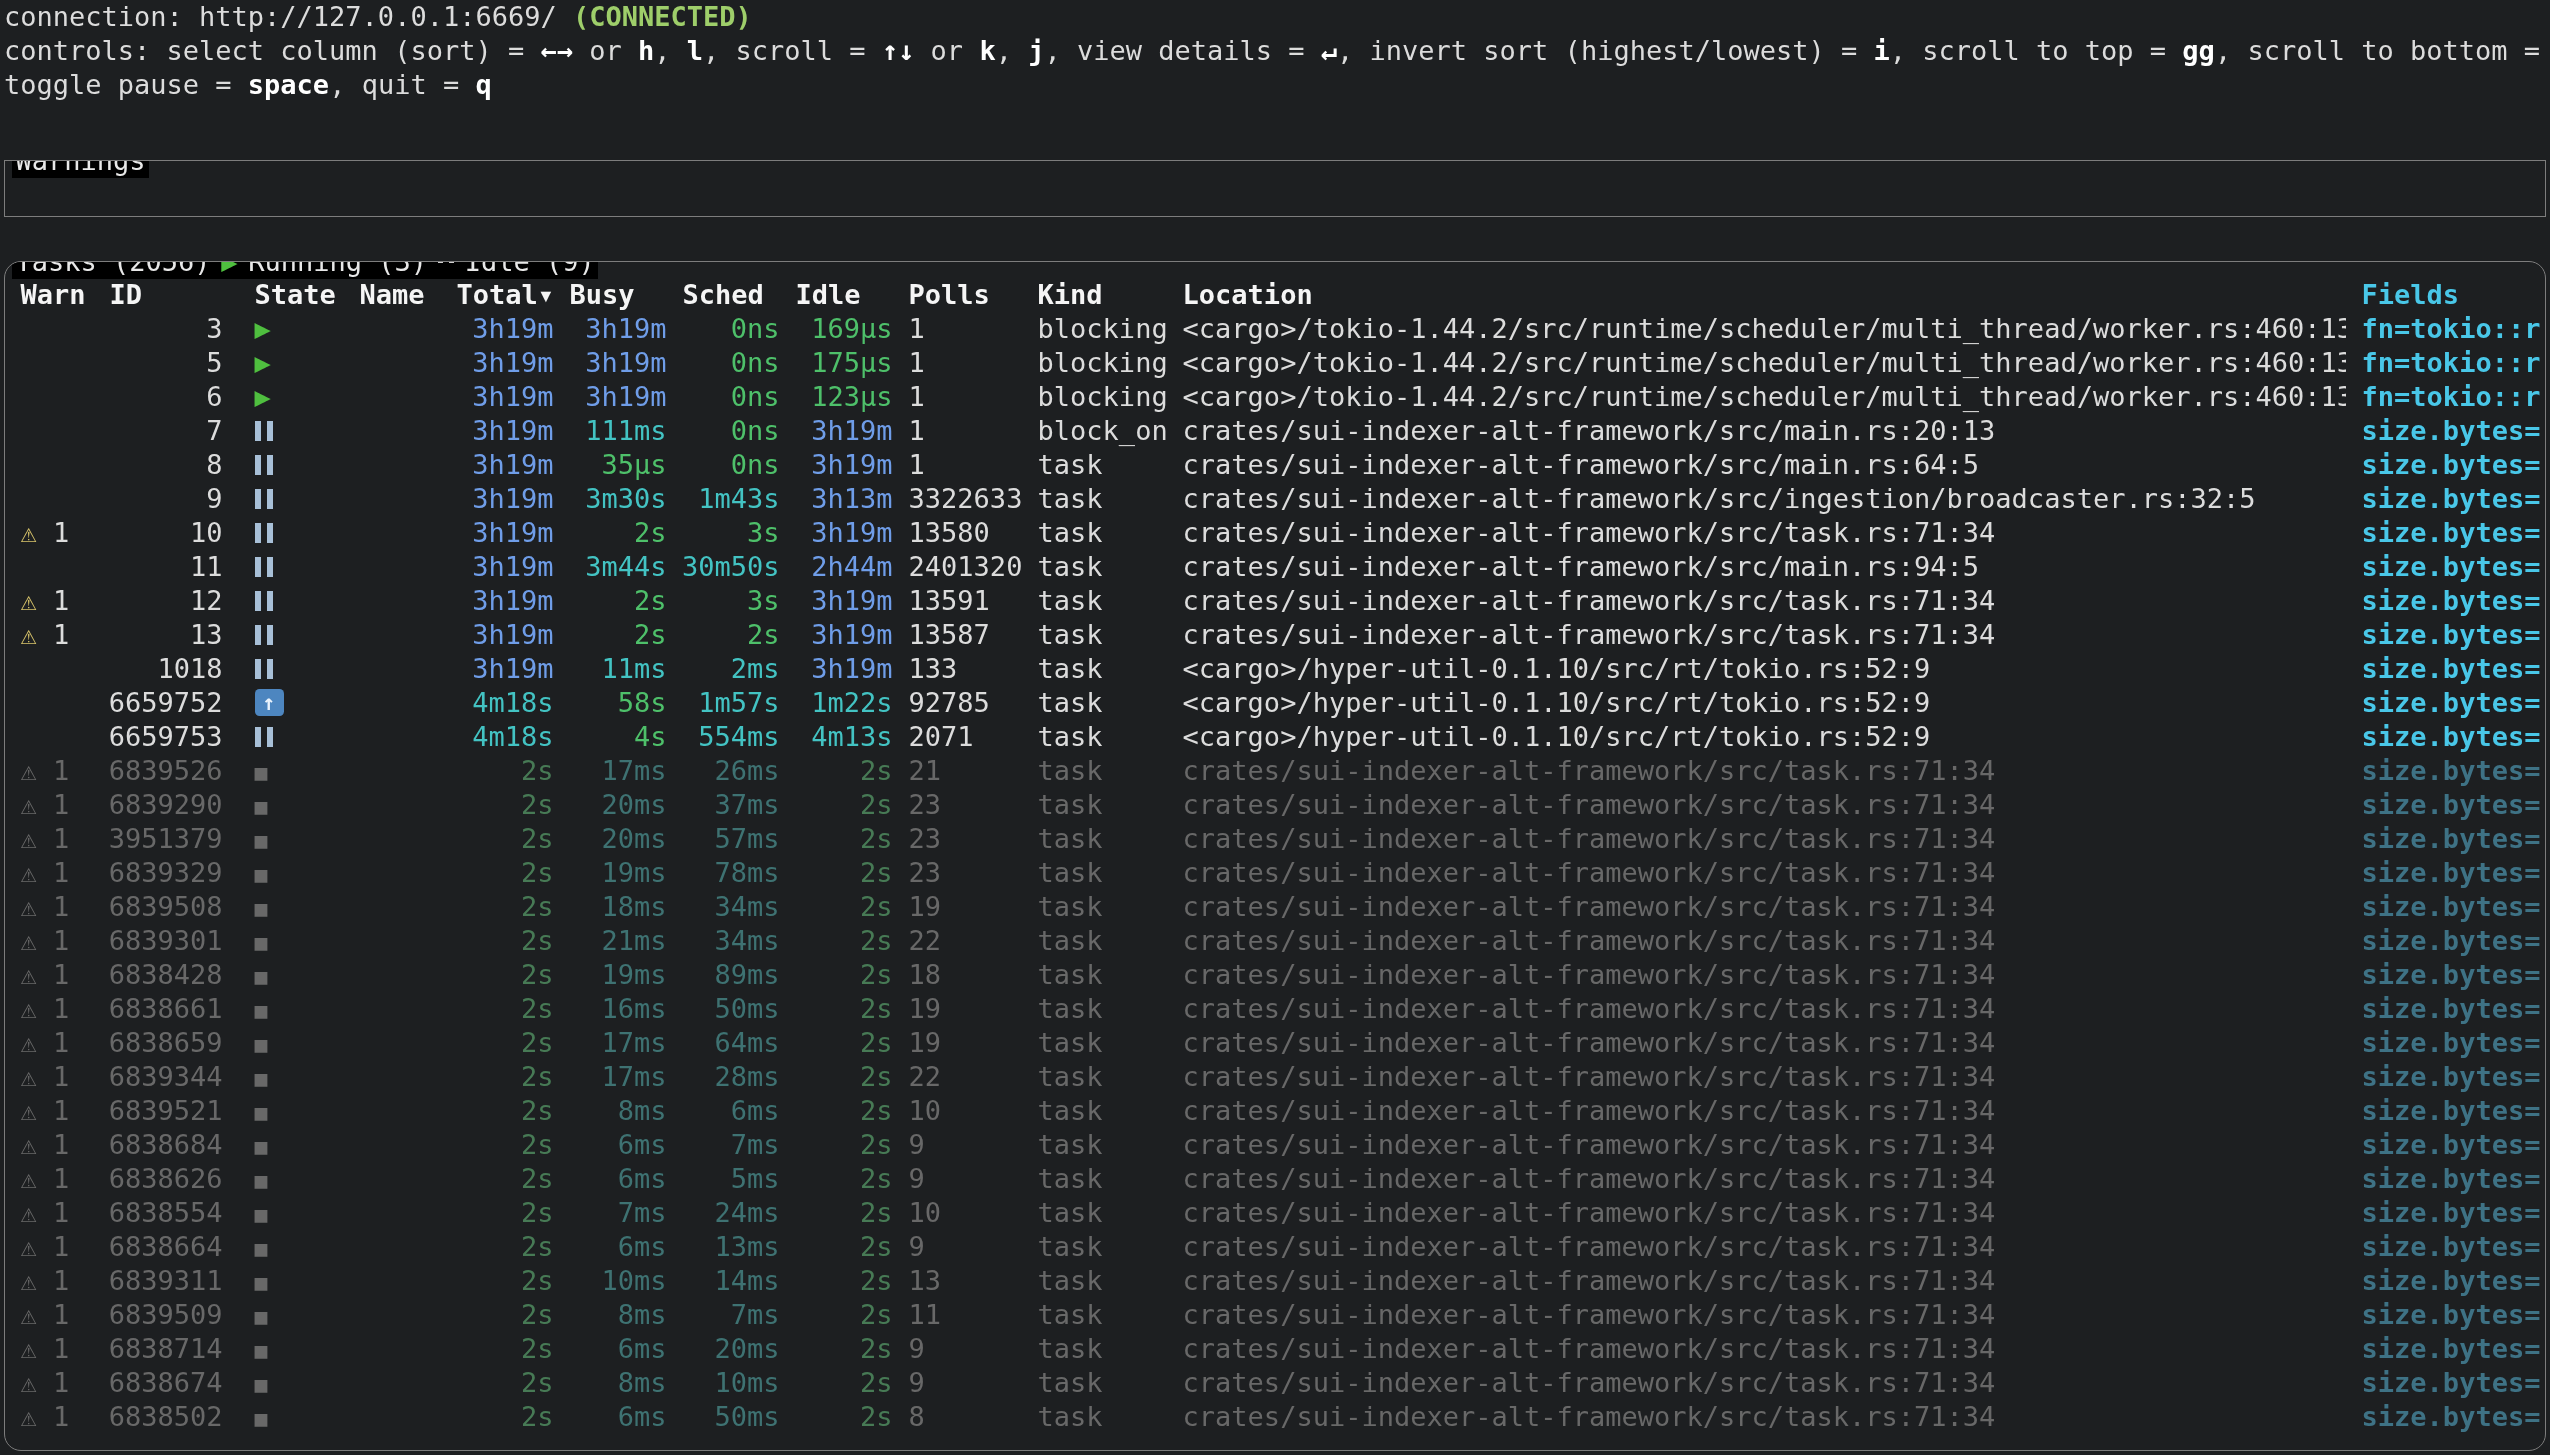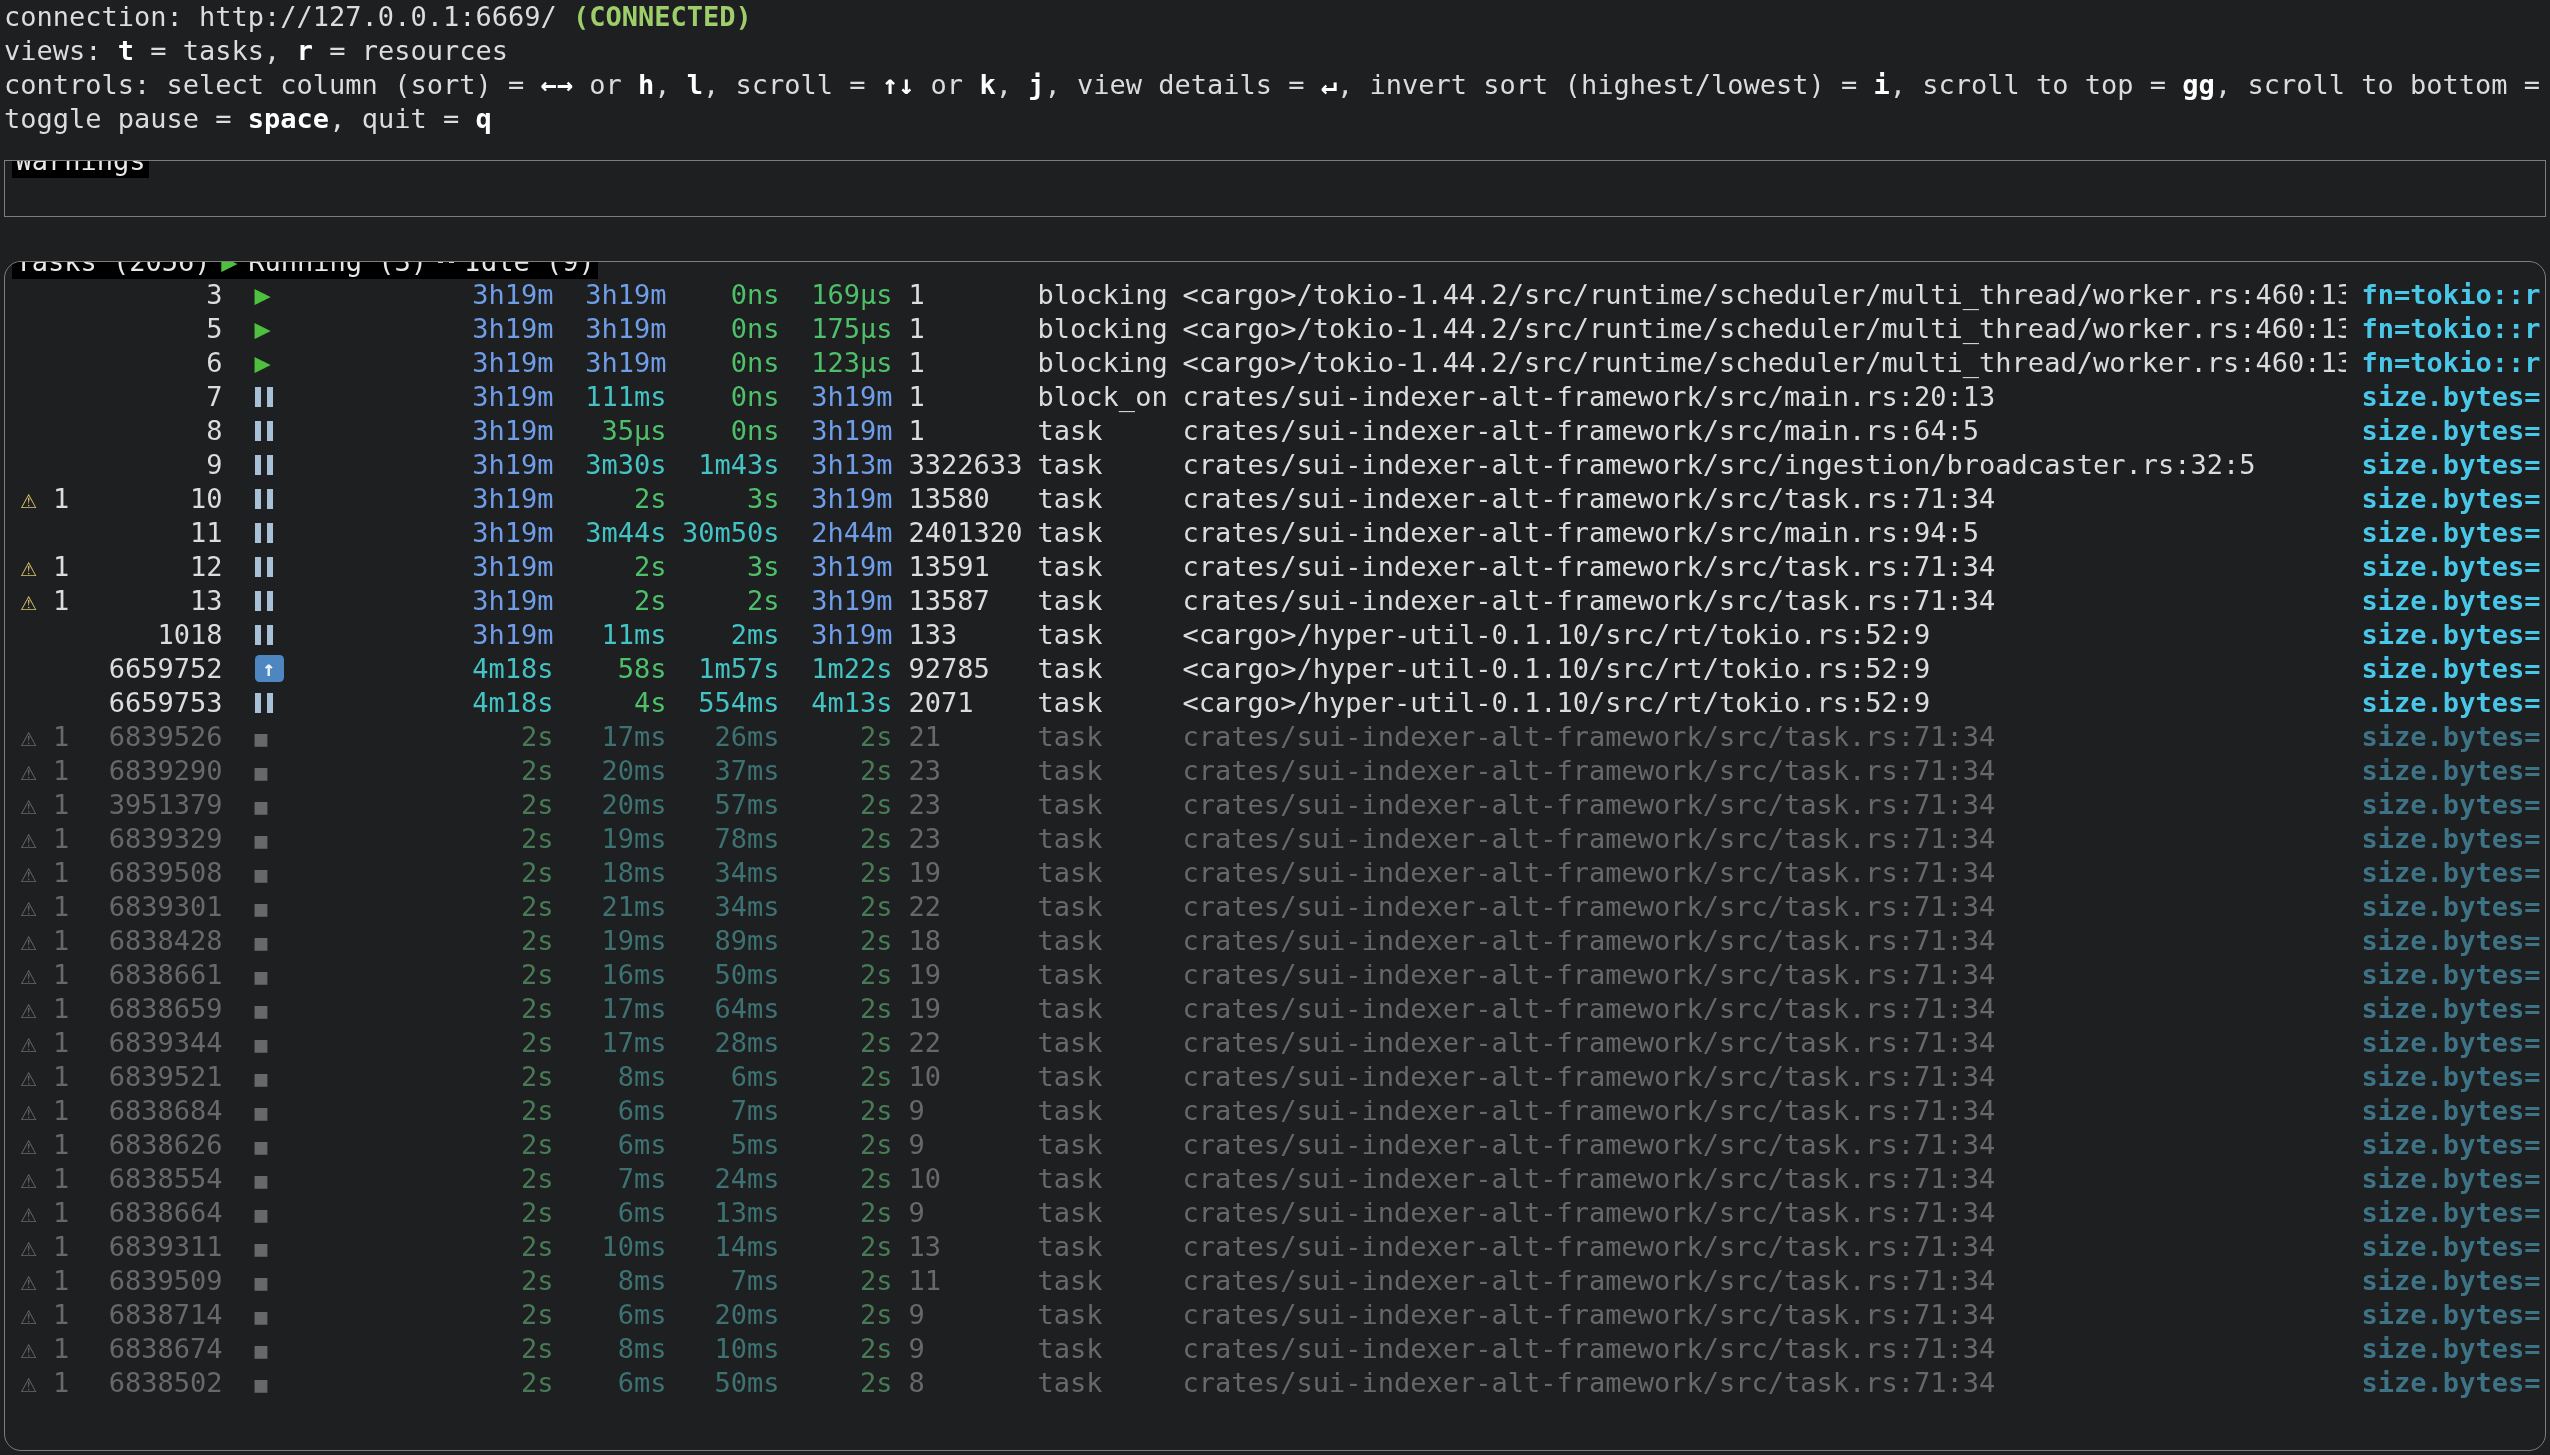--- a/index.html
+++ b/index.html
@@ -86,39 +86,52 @@
     background:#4d86c0; color:#eaf3fc; border-radius:4.5px;
     text-align:center; line-height:27px; font-size:21.5px; font-weight:700;
     vertical-align:middle; margin-top:-3.6px;
   }
 </style>
 </head>
 <body>
 
 <div class="top-block" id="header-lines">
     <div class="hline"><span class="seg-fg">connection: http://127.0.0.1:6669/ </span><span class="seg-green">(CONNECTED)</span></div>
-    <div class="hline"><span class="seg-fg">views: </span><span class="seg-bold">t</span><span class="seg-fg"> = tasks, </span><span class="seg-bold">r</span><span class="seg-fg"> = resources</span></div>
     <div class="hline"><span class="seg-fg">controls: select column (sort) = </span><span class="seg-bold">←→</span><span class="seg-fg"> or </span><span class="seg-bold">h</span><span class="seg-fg">, </span><span class="seg-bold">l</span><span class="seg-fg">, scroll = </span><span class="seg-bold">↑↓</span><span class="seg-fg"> or </span><span class="seg-bold">k</span><span class="seg-fg">, </span><span class="seg-bold">j</span><span class="seg-fg">, view details = </span><span class="seg-bold">↵</span><span class="seg-fg">, invert sort (highest/lowest) = </span><span class="seg-bold">i</span><span class="seg-fg">, scroll to top = </span><span class="seg-bold">gg</span><span class="seg-fg">, scroll to bottom = </span><span class="seg-bold">G</span></div>
     <div class="hline"><span class="seg-fg">toggle pause = </span><span class="seg-bold">space</span><span class="seg-fg">, quit = </span><span class="seg-bold">q</span></div>
   </div>
 
 <div class="panel warnings-panel">
   <div class="panel-title">
     <span>Warnings</span>
   </div>
 </div>
 
 <div class="panel tasks-panel">
   <div class="panel-title">
     <span>Tasks (2056)</span>
     <span class="st-run">▶</span>
     <span>Running (3)</span>
     <span class="st-pause-title"></span>
     <span>Idle (9)</span>
   </div>
+  <div class="trow thead" id="table-header">
+      <div class="cell c-warn">Warn</div>
+      <div class="cell c-id">ID</div>
+      <div class="cell c-state">State</div>
+      <div class="cell c-name">Name</div>
+      <div class="cell c-total">Total▾</div>
+      <div class="cell c-busy">Busy</div>
+      <div class="cell c-sched">Sched</div>
+      <div class="cell c-idle">Idle</div>
+      <div class="cell c-polls">Polls</div>
+      <div class="cell c-kind">Kind</div>
+      <div class="cell c-loc">Location</div>
+      <div class="cell c-fields">Fields</div>
+    </div>
   <div id="table-body">
       <div class="trow">
         <div class="cell c-warn"></div>
         <div class="cell c-id">3</div>
         <div class="cell c-state"><span class="st-run">▶</span></div>
         <div class="cell c-name"></div>
         <div class="cell c-total d-blue">3h19m</div>
         <div class="cell c-busy d-blue">3h19m</div>
         <div class="cell c-sched d-green">0ns</div>
         <div class="cell c-idle d-green">169µs</div>

